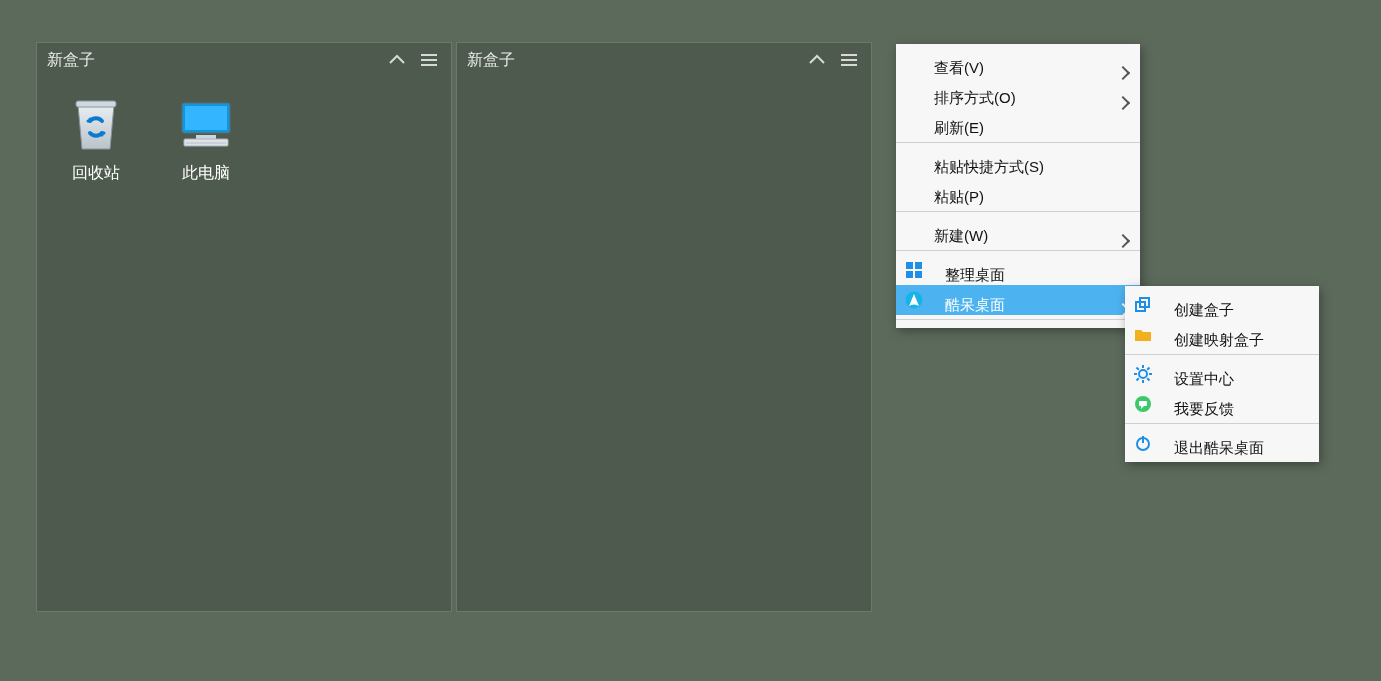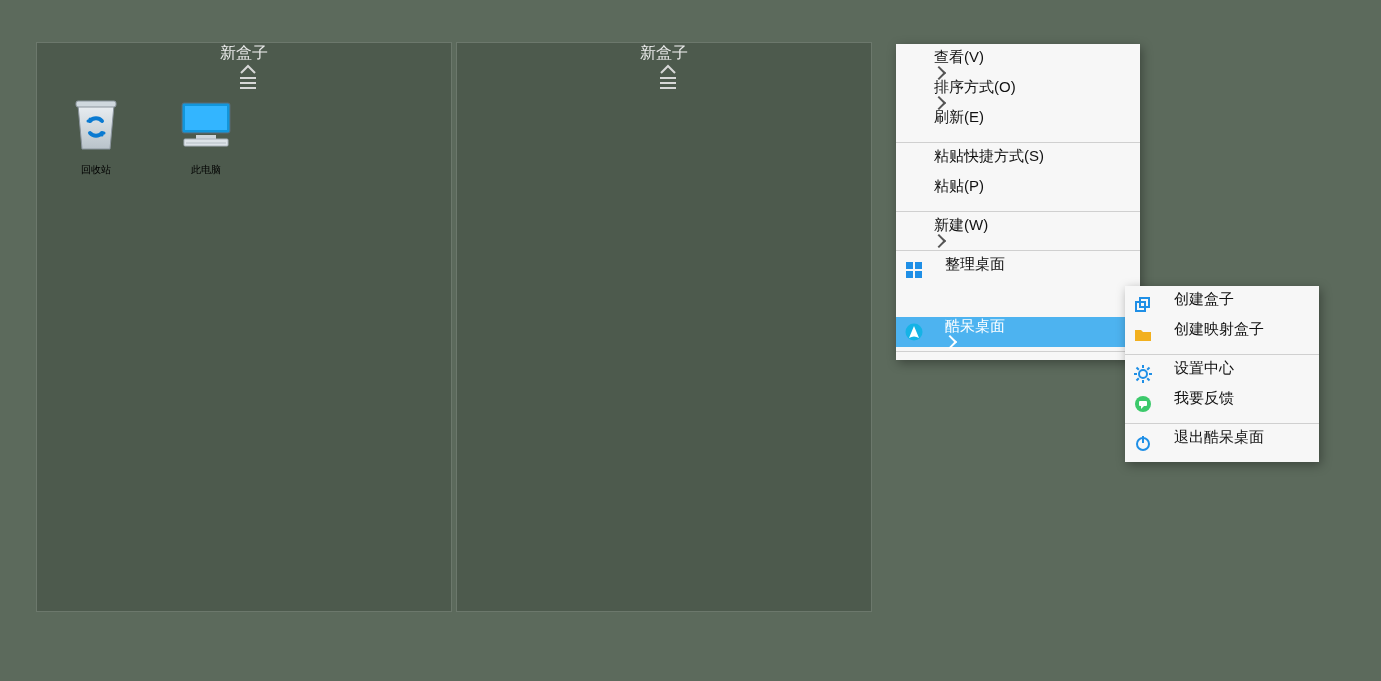--- a/index.html
+++ b/index.html
@@ -20,40 +20,39 @@
   }
   .box1 { left: 36px;  top: 42px; width: 416px; height: 570px; }
   .box2 { left: 456px; top: 42px; width: 416px; height: 570px; }
 
   .box-header {
     display: flex; align-items: center;
     height: 34px;
     padding: 0 10px;
     font-size: 16px;
     color: #eaeaea;
-    flex-direction: column;
   }
   .box-title { flex: 1; }
   .hdr-btn {
     width: 24px; height: 24px;
     display: flex; align-items: center; justify-content: center;
     margin-left: 8px;
     cursor: pointer;
   }
   .hdr-btn svg { stroke: #d8d8d8; stroke-width: 2; fill: none; }
 
   .box-body {
     display: flex; flex-wrap: wrap;
     padding: 10px 4px;
   }
   .icon-cell {
     width: 110px;
     text-align: center;
-    color: #000000;
-    font-size: 10px;
+    color: #ffffff;
+    font-size: 16px;
     cursor: pointer;
     padding: 8px 4px 12px;
   }
   .icon-cell .ico {
     width: 60px; height: 60px;
     margin: 0 auto 8px;
     display: flex; align-items: center; justify-content: center;
   }
 
   
@@ -62,29 +61,28 @@
     background: #f7f7f7;
     color: #111;
     box-shadow: 2px 3px 10px rgba(0,0,0,.35);
     font-size: 15px;
     padding: 4px 0;
   }
   .menu1 { left: 896px; top: 44px; width: 244px; }
   .menu2 { left: 1125px; top: 286px; width: 194px; }
 
   .mi {
-    display: flex; align-items: flex-start;
+    display: flex; align-items: flex-end;
     height: 30px;
     padding: 0 10px 0 38px;
     position: relative;
     cursor: default;
-    flex-direction: column;
   }
   .mi.has-icon { padding-left: 49px; }
-  .mi.hl { background: #4db3f0; color: #fff; margin-top: 32px; }
+  .mi.hl { background: #4db3f0; color: #fff; }
   .mi .lbl { flex: 1; white-space: nowrap; }
   .mi .arr {
     width: 10px; height: 10px;
     border-top: 2px solid #555;
     border-right: 2px solid #555;
     transform: rotate(45deg);
     margin-right: 2px;
   }
   .mi.hl .arr { border-color: #fff; }
   .mi .mico {

